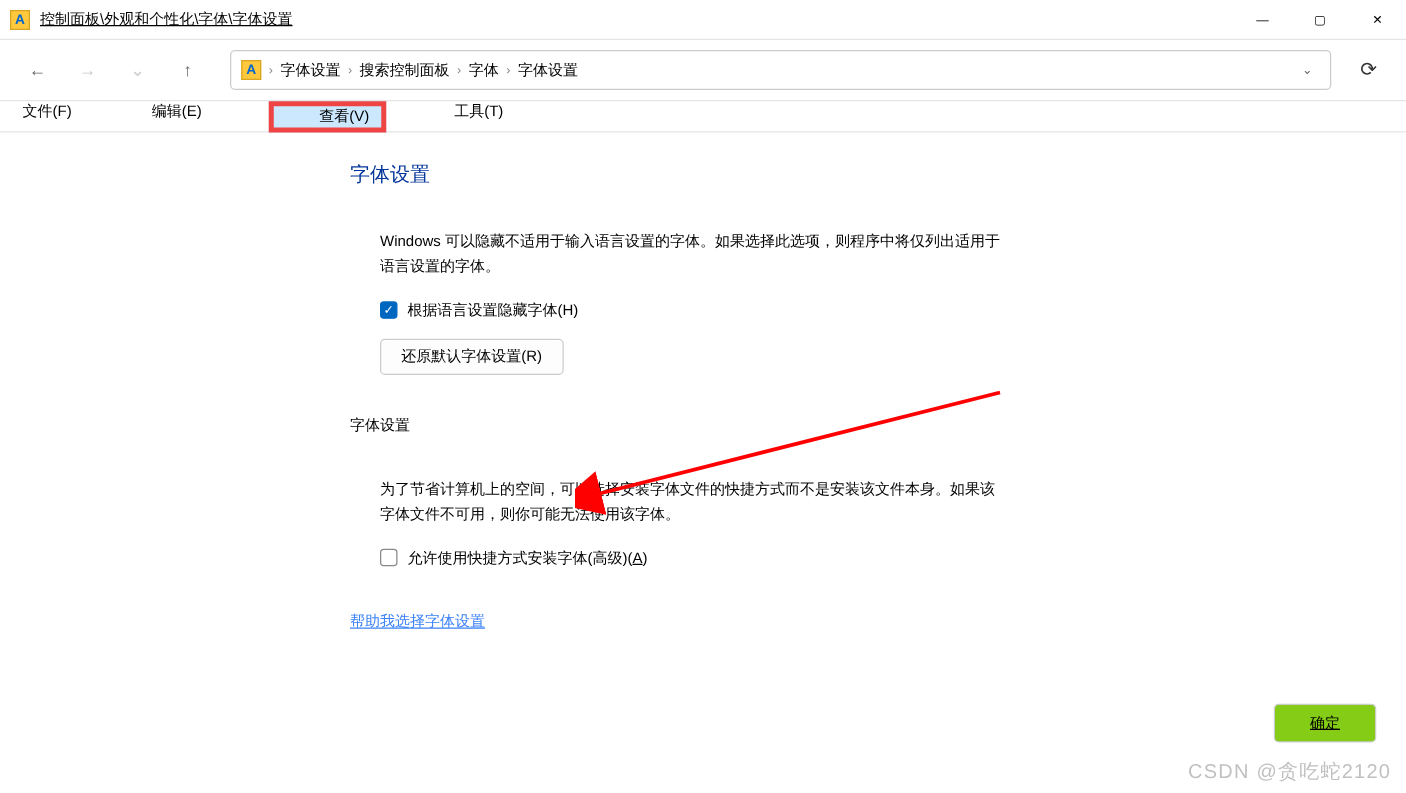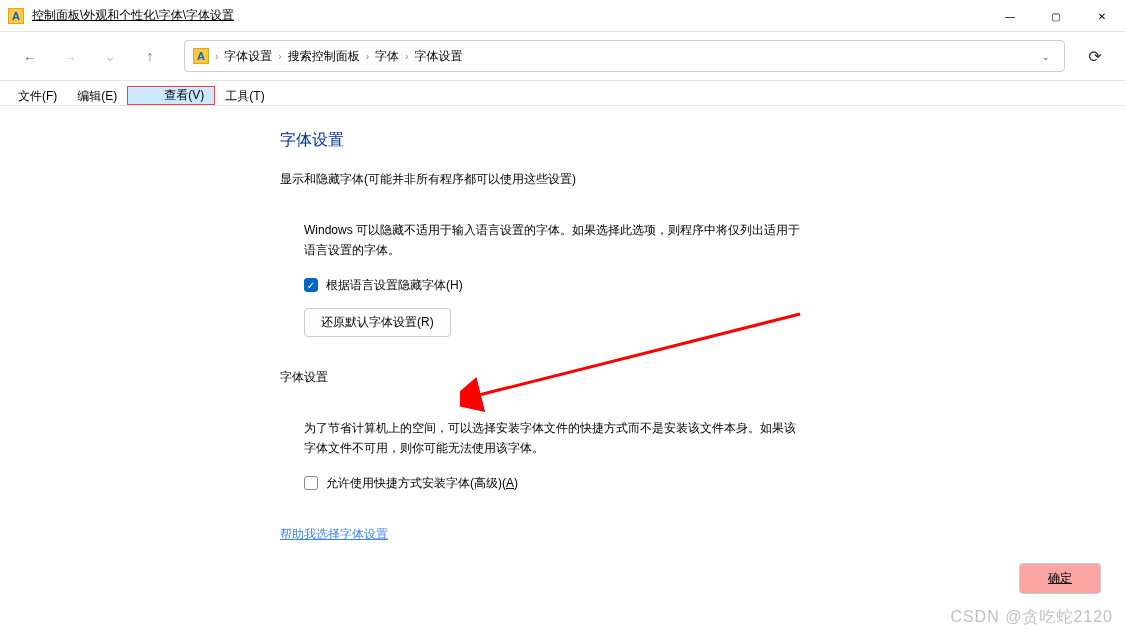--- a/index.html
+++ b/index.html
@@ -21,23 +21,23 @@
     .crumb { font-size: 12px; color: #000; }
     .crumb-sep { color: #888; font-size: 10px; }
     .addr-dropdown { margin-left: auto; color: #666; font-size: 10px; padding: 0 6px;}
     
     .refresh-btn { width: 36px; height: 32px; display: flex; align-items: center; justify-content: center; color: #333; border-radius: 4px; }
     
     .search-box { width: 200px; height: 32px; border: 1px solid #ccc; border-radius: 4px; display: flex; align-items: center; padding: 0 8px; }
     .search-input { flex: 1; border: none; outline: none; font-size: 12px; color: #888; background: transparent; }
     .search-icon { color: #666; font-size: 14px; }
     
-    .menubar { height: 26px; border-top: 1px solid #e5e5e5; border-bottom: 1px solid #e5e5e5; display: flex; align-items: flex-end; padding-left: 8px; }
+    .menubar { height: 26px; border-top: 1px solid #e5e5e5; border-bottom: 1px solid #e5e5e5; display: flex; align-items: flex-start; padding-left: 8px; gap: 44px; }
     .menu-item { padding: 0 10px; font-size: 12px; color: #000; display: flex; align-items: center; }
-    .menu-item.selected { background: #cce8ff; border: 1px solid #ef4444; padding-left: 36px; }
+    .menu-item.selected { background: #cce8ff; border: 4px solid #ef4444; padding-left: 36px; }
     
     .content { padding: 24px 0 0 280px; position: relative; }
     .page-title { font-size: 16px; color: #003399; margin-bottom: 20px; font-weight: normal; }
     
     .section-title { font-size: 12px; color: #000; margin-bottom: 12px; }
     .section-body { padding-left: 24px; font-size: 12px; color: #000; max-width: 520px; margin-top: 32px; }
     .desc-text { line-height: 1.7; margin-bottom: 16px; }
     
     .checkbox-row { display: flex; align-items: center; gap: 8px; margin-bottom: 14px; }
     .checkbox { width: 14px; height: 14px; border-radius: 3px; display: flex; align-items: center; justify-content: center; font-size: 10px; }
@@ -46,21 +46,21 @@
     
     .action-btn { padding: 5px 16px; font-size: 12px; border: 1px solid #ccc; border-radius: 4px; background: #fdfdfd; color: #000; display: inline-block; }
     
     .section-gap { height: 32px; }
     
     .help-link { color: #3b82f6; text-decoration: underline; font-size: 12px; margin-top: 20px; display: inline-block; }
     
     .arrow-annotation { position: absolute; top: 200px; left: 460px; pointer-events: none; }
     
     .bottom-bar { position: absolute; bottom: 40px; right: 24px; }
-    .confirm-btn { padding: 6px 28px; font-size: 12px; border: 1px solid #ccc; border-radius: 4px; background: #fca5a5; color: #000; text-decoration: underline; }
+    .confirm-btn { padding: 6px 28px; font-size: 12px; border: 1px solid #ccc; border-radius: 4px; background: #84cc16; color: #000; text-decoration: underline; }
     
     .watermark { position: absolute; bottom: 6px; right: 12px; font-size: 16px; color: rgba(150,150,150,0.6); letter-spacing: 1px; }
     
     .underline-a { text-decoration: underline; }
   </style>
 </head>
 <body>
 
 <div class="titlebar">
   <div class="titlebar-icon">A</div>
@@ -98,21 +98,20 @@
 <div class="menubar">
   <div class="menu-item">文件(F)</div>
   <div class="menu-item">编辑(E)</div>
   <div class="menu-item selected">查看(V)</div>
   <div class="menu-item">工具(T)</div>
 </div>
 
 <div class="content">
   <h1 class="page-title">字体设置</h1>
   
-  <div class="section-title">显示和隐藏字体(可能并非所有程序都可以使用这些设置)</div>
   <div class="section-body">
     <div class="desc-text">Windows 可以隐藏不适用于输入语言设置的字体。如果选择此选项，则程序中将仅列出适用于语言设置的字体。</div>
     <div class="checkbox-row">
       <div class="checkbox checked">✓</div>
       <span>根据语言设置隐藏字体(H)</span>
     </div>
     <div class="action-btn">还原默认字体设置(R)</div>
   </div>
   
   <div class="section-gap"></div>

